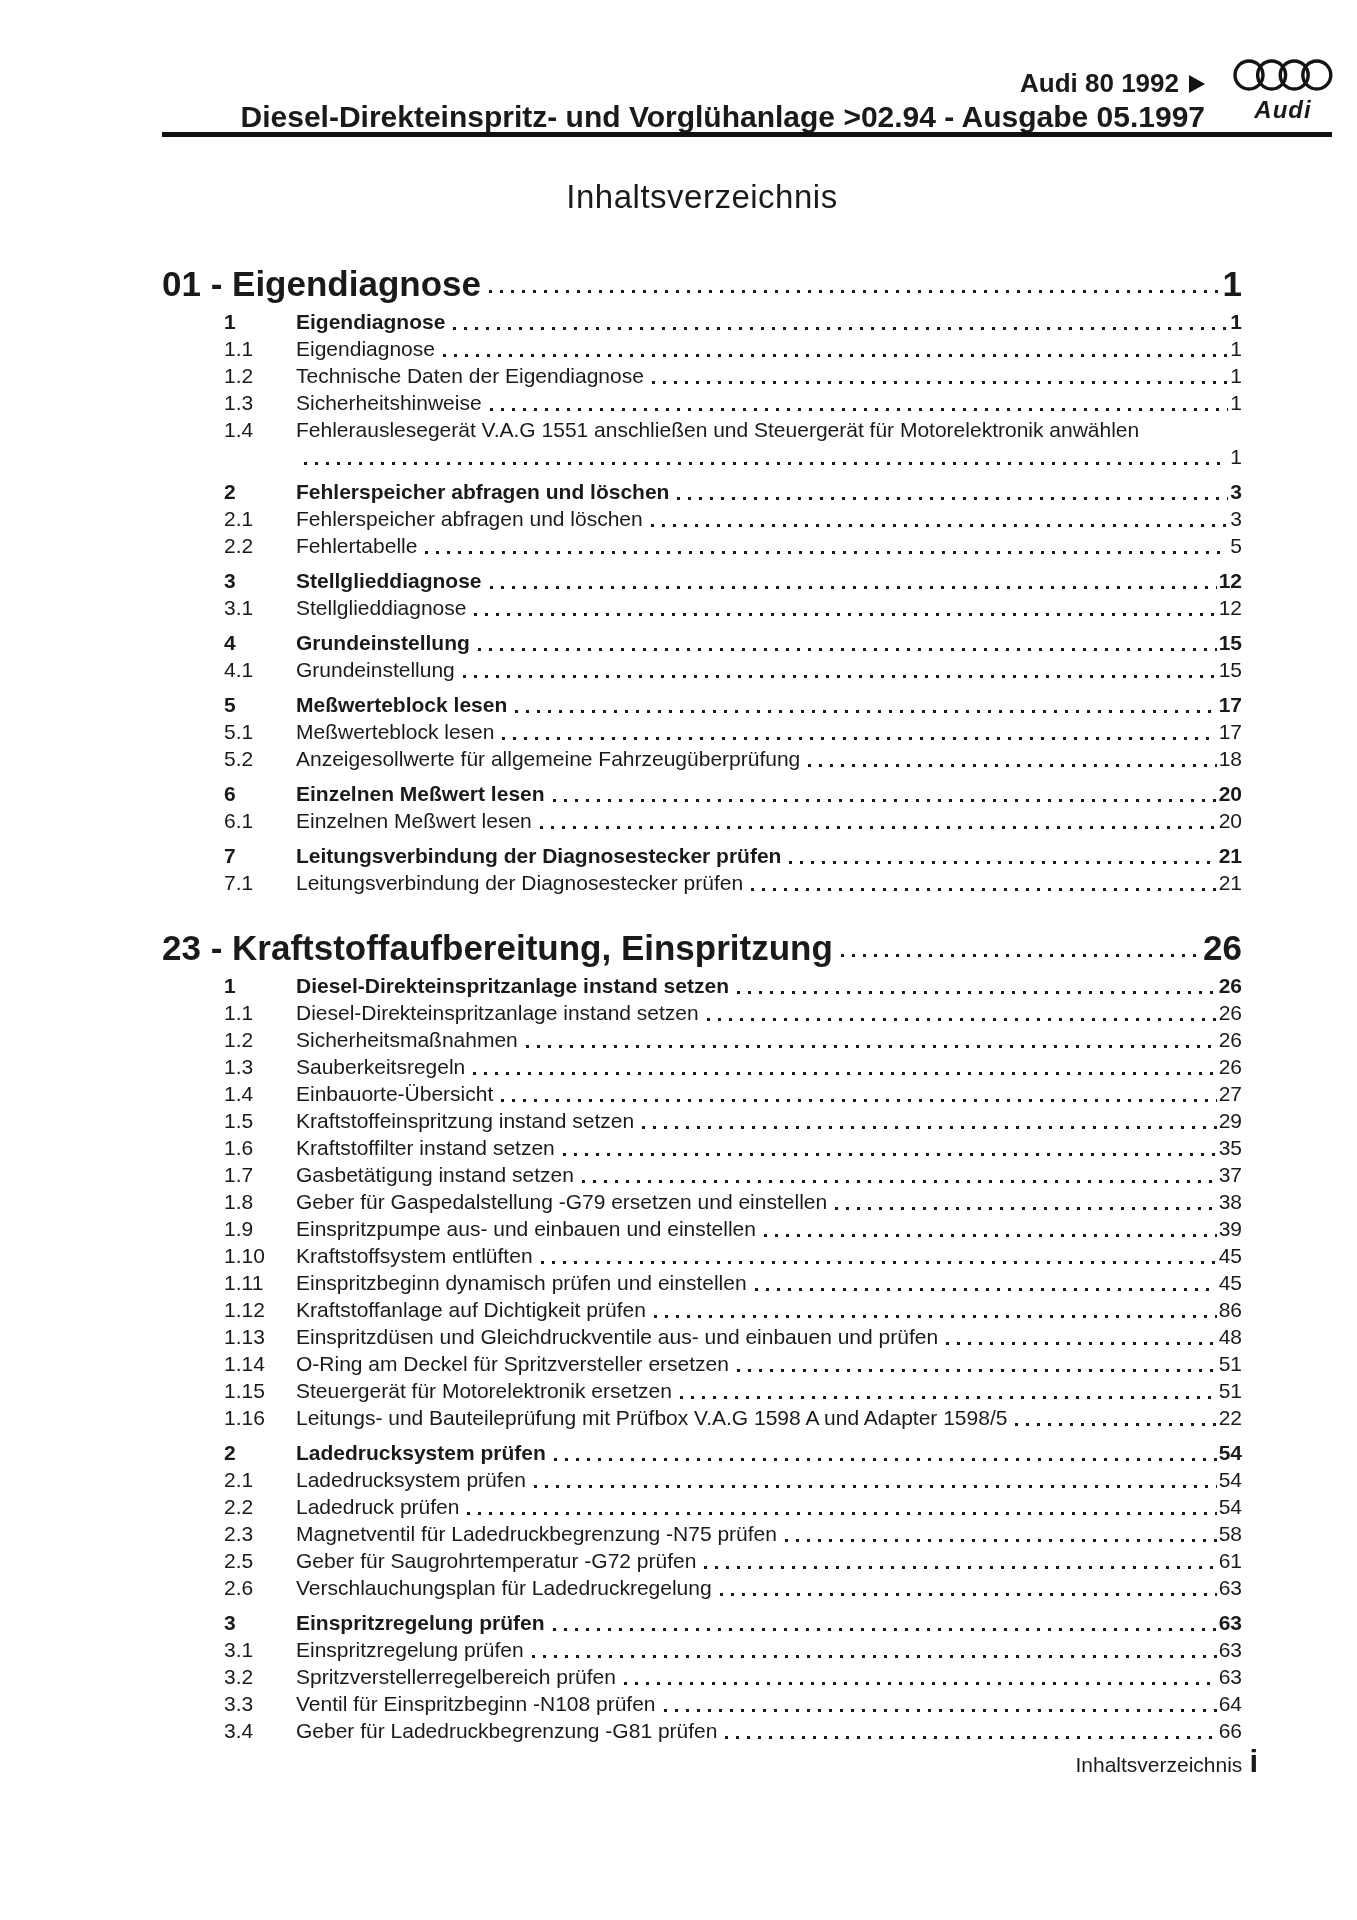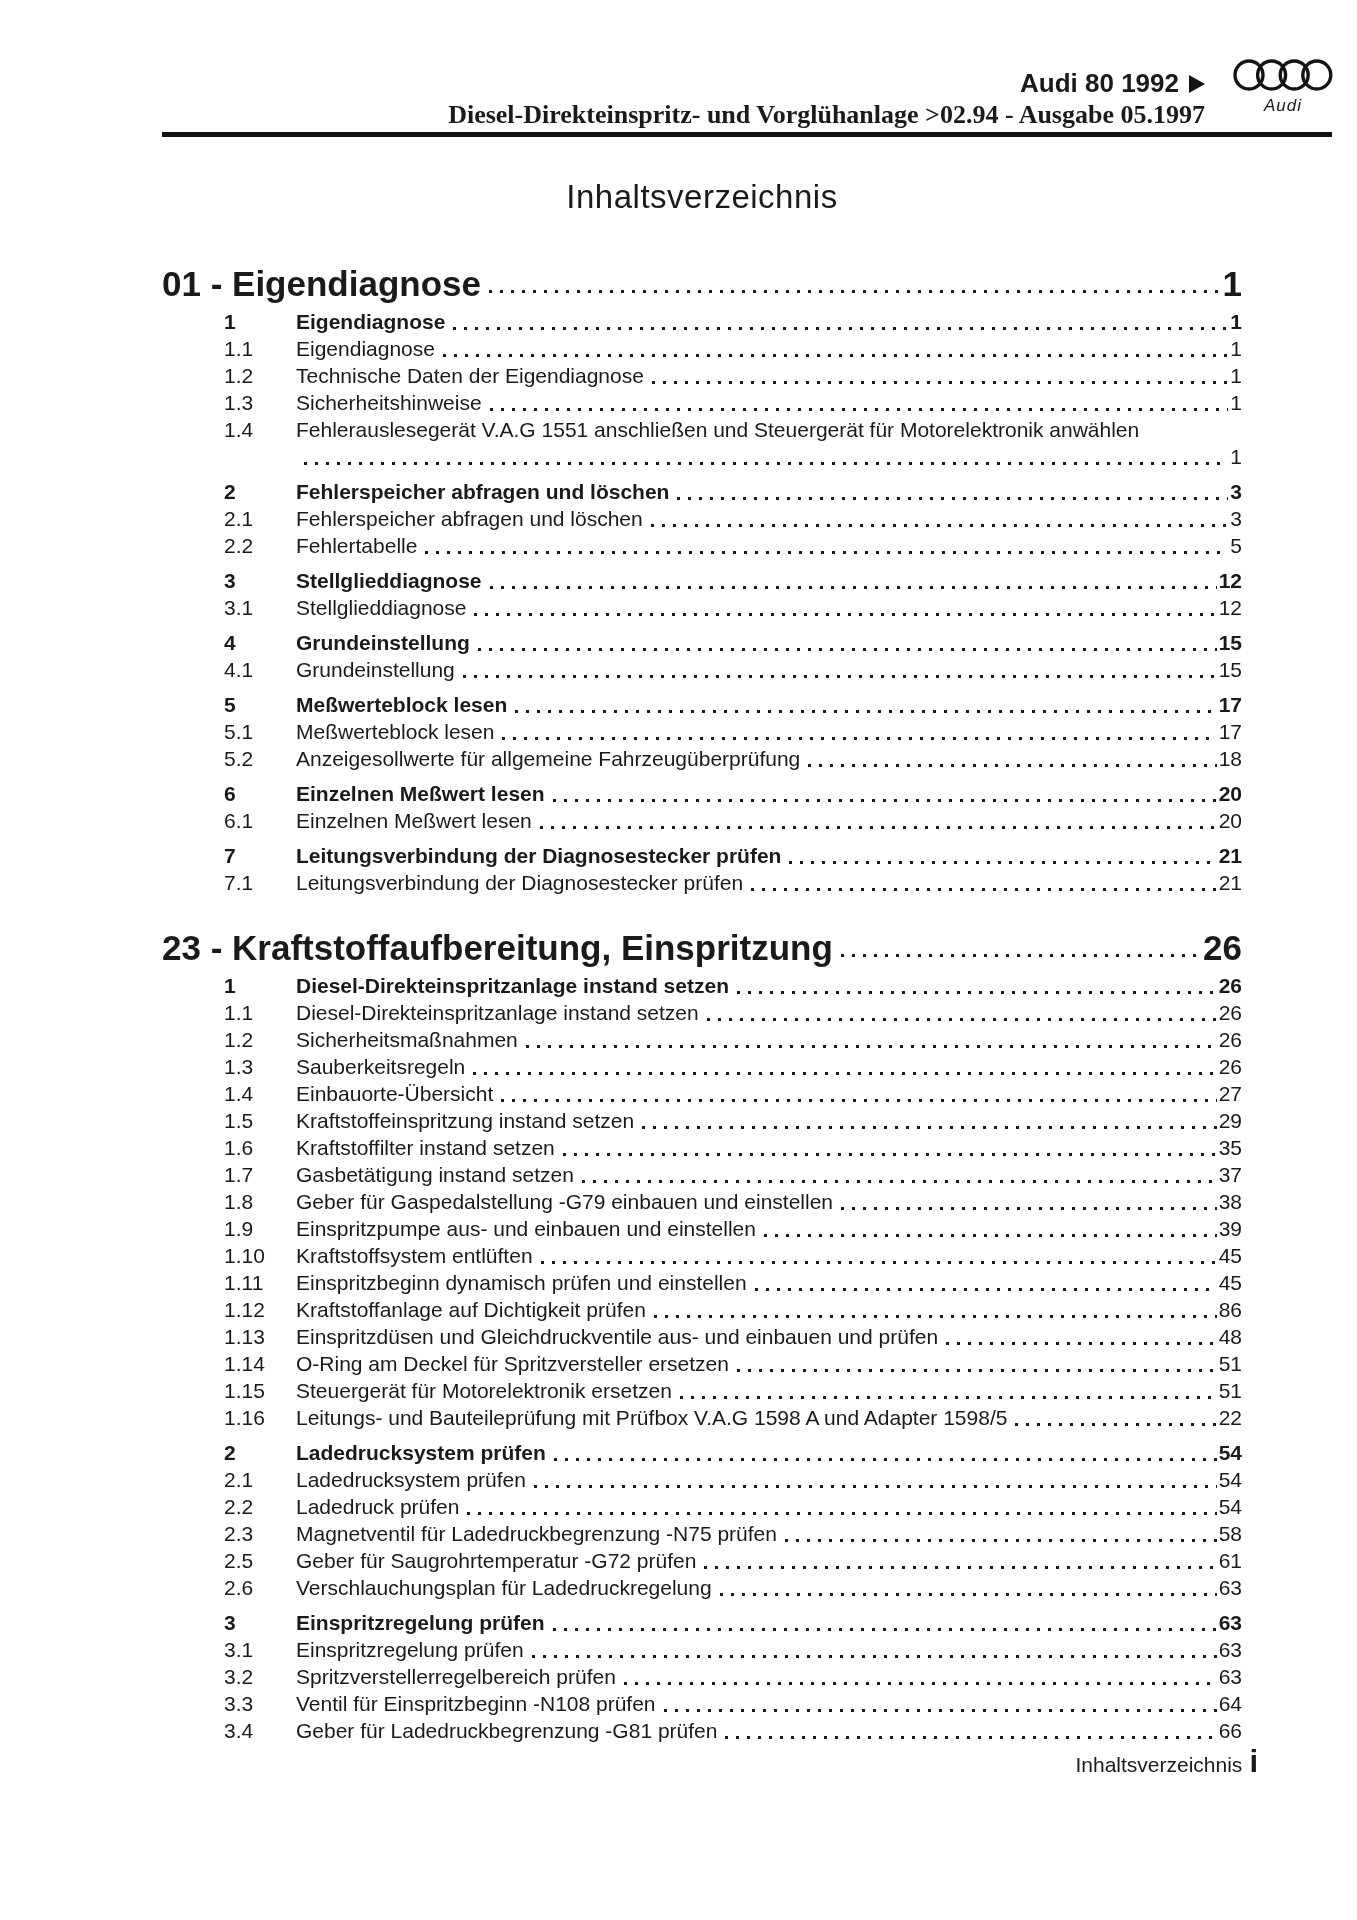--- a/index.html
+++ b/index.html
@@ -2,29 +2,29 @@
 <html lang="de"><head>
 <meta charset="utf-8">
 <style>
   html,body { margin:0; padding:0; background:#ffffff; }
   .page {
     position:relative; width:1357px; height:1792px; background:#ffffff;
     font-family:"Liberation Sans", sans-serif; color:#1a1a1a; overflow:hidden;
   }
   
   .h-line1 { position:absolute; top:68px;  right:152px; font-size:26px; font-weight:bold; white-space:nowrap; }
-  .h-line2 { position:absolute; top:100px; right:152px; font-size:26px; font-weight:bold; white-space:nowrap;font-family:Liberation Serif, serif; }
+  .h-line2 { position:absolute; top:100px; right:152px; font-size:30px; font-weight:bold; white-space:nowrap; }
   .arrow {
     display:inline-block; width:0; height:0; margin-left:10px;
     border-left:16px solid #141414; border-top:9px solid transparent; border-bottom:9px solid transparent;
     vertical-align:middle; margin-bottom:3px;
   }
   .brand { position:absolute; top:57px; right:24px; width:100px; text-align:center; }
   .brand svg { display:block; margin:0 auto; }
-  .brand-word { font-size:17px; font-weight:normal; letter-spacing:1px; margin-top:2px; font-style:italic; }
+  .brand-word { font-size:24px; font-weight:bold; letter-spacing:1px; margin-top:2px; font-style:italic; }
   .header-rule { position:absolute; top:132px; left:162px; width:1170px; height:5px; background:#111; }
   
   .doc-title { position:absolute; top:178px; left:162px; width:1080px; margin:0; text-align:center;
                font-size:33px; font-weight:400; letter-spacing:0.5px; }
   
   #toc { position:absolute; top:268px; left:162px; width:1080px; }
   .toc-section + .toc-section { margin-top:36px; }
   .heading-row { display:flex; align-items:baseline; font-size:35px; font-weight:bold; line-height:31px; margin-bottom:9px; white-space:nowrap; }
   .entry-row   { display:flex; align-items:baseline; font-size:21px; line-height:27px; white-space:nowrap; }
   .entry-row.group-start { margin-top:8px; }
@@ -240,21 +240,21 @@
           <span class="page-num">35</span>
         </div>
         <div class="entry-row">
           <span class="num">1.7</span>
           <span class="etitle">Gasbetätigung instand setzen</span>
           <div class="leader"></div>
           <span class="page-num">37</span>
         </div>
         <div class="entry-row">
           <span class="num">1.8</span>
-          <span class="etitle">Geber für Gaspedalstellung -G79 einbauen und einstellen</span>
+          <span class="etitle">Geber für Gaspedalstellung -G79 ersetzen und einstellen</span>
           <div class="leader"></div>
           <span class="page-num">38</span>
         </div>
         <div class="entry-row">
           <span class="num">1.9</span>
           <span class="etitle">Einspritzpumpe aus- und einbauen und einstellen</span>
           <div class="leader"></div>
           <span class="page-num">39</span>
         </div>
         <div class="entry-row">

